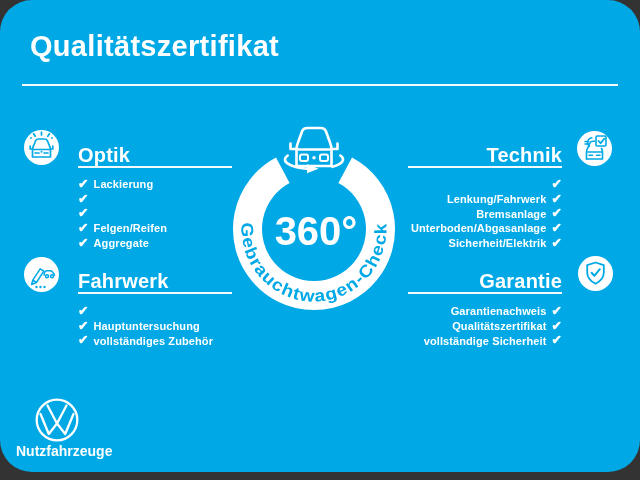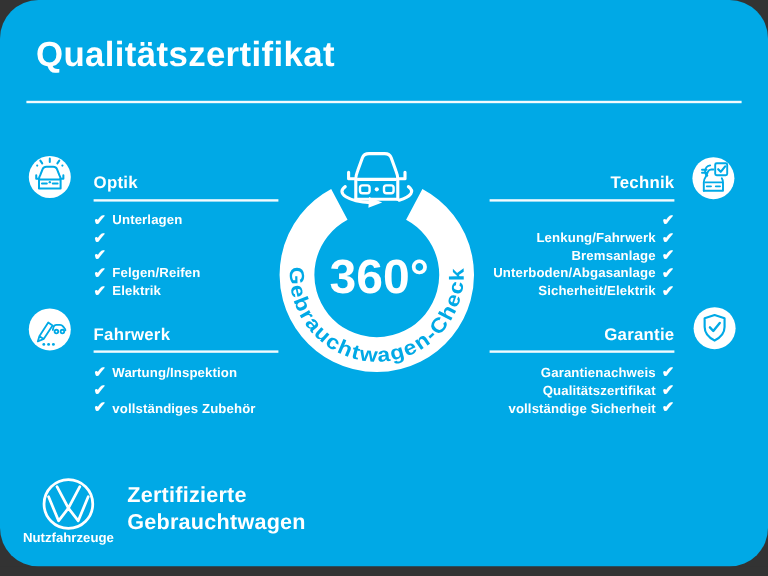--- a/index.html
+++ b/index.html
@@ -7,31 +7,31 @@
     position:relative;width:640px;height:472px;overflow:hidden;
     background:#00a9e6;color:#fff;
     font-family:"Liberation Sans", sans-serif;
     border-radius:32px;
     -webkit-font-smoothing:antialiased;
   }
   .title{position:absolute;left:30px;top:30px;font-size:29px;font-weight:700;letter-spacing:.3px;}
   .title-rule{position:absolute;left:22px;top:84px;width:596px;height:2px;background:rgba(255,255,255,.95);}
   .icon-circle{position:absolute;width:35px;height:35px;border-radius:50%;background:#fff;display:flex;align-items:center;justify-content:center;}
   .icon-circle svg{width:35px;height:35px;display:block;}
-  .sec-header{position:absolute;font-size:14px;font-weight:700;letter-spacing:.2px;}
+  .sec-header{position:absolute;font-size:20px;font-weight:700;letter-spacing:.2px;}
   .sec-rule{position:absolute;width:154px;height:1.5px;background:rgba(255,255,255,.95);}
   .check-list{position:absolute;display:flex;flex-direction:column;}
   .check-item{display:flex;align-items:center;gap:5px;height:14.7px;font-size:11px;font-weight:700;letter-spacing:.1px;}
   .check-list.right{align-items:flex-end;}
   .check-list.right .check-item{flex-direction:row-reverse;}
   .check{font-size:12.5px;line-height:1;transform:translateY(-.5px);}
   .hdr-right{text-align:left;}
   .badge-svg{position:absolute;left:216px;top:100px;width:208px;height:228px;}
   .footer-tagline{position:absolute;left:106px;top:401px;font-size:18px;font-weight:700;line-height:23px;letter-spacing:.2px;}
-  .brand-label{position:absolute;left:16px;top:443px;width:82px;text-align:center;font-size:11px;font-weight:700;}
+  .brand-label{position:absolute;left:16px;top:443px;width:82px;text-align:center;font-size:14px;font-weight:700;}
   .vw-logo{position:absolute;left:34px;top:397px;width:46px;height:46px;}
   .blue-stroke{stroke:#00a9e6;fill:none;stroke-linecap:round;stroke-linejoin:round;}
 </style>
 </head>
 <body>
 
 <div class="poster">
 
   <div class="title">Qualitätszertifikat</div>
   <div class="title-rule"></div>
@@ -47,35 +47,35 @@
       <circle cx="17.5" cy="21.8" r="1" fill="#00a9e6"></circle>
       <circle cx="7" cy="8" r=".9" fill="#00a9e6"></circle>
       <circle cx="28" cy="8" r=".9" fill="#00a9e6"></circle>
     </svg>
   </div>
   <div class="sec-header" style="left:78px;top:144px;">Optik</div>
   <div class="sec-rule" style="left:78px;top:166px;"></div>
   <div class="check-list" style="left:78px;top:177px;">
       <div class="check-item">
         <span class="check">✔</span>
-        <span>Unterlagen</span>
+        <span>Lackierung</span>
       </div>
       <div class="check-item">
         <span class="check">✔</span>
       </div>
       <div class="check-item">
         <span class="check">✔</span>
       </div>
       <div class="check-item">
         <span class="check">✔</span>
         <span>Felgen/Reifen</span>
       </div>
       <div class="check-item">
         <span class="check">✔</span>
-        <span>Elektrik</span>
+        <span>Aggregate</span>
       </div>
     </div>
 
   <div class="icon-circle" style="left:24px;top:257px;">
     <svg viewBox="0 0 35 35">
       <g class="blue-stroke" stroke-width="1.5">
         <path d="M7.5,27.5 L8.8,23.2 L16.2,11.8 L19.8,14.2 L12.4,25.5 Z M8.8,23.2 L12.4,25.5"></path>
         <path d="M20,18 L20.6,15.6 Q21.1,13.8 23,13.8 L26,13.8 Q27.5,13.8 28.5,15 L29.8,16.6 Q30.5,17.4 30.5,18.2"></path>
         <circle cx="23" cy="19.3" r="1.5"></circle>
         <circle cx="28" cy="19.3" r="1.5"></circle>
@@ -83,24 +83,24 @@
       <circle cx="12.5" cy="30" r="1.2" fill="#00a9e6"></circle>
       <circle cx="16.5" cy="30" r="1.2" fill="#00a9e6"></circle>
       <circle cx="20.5" cy="30" r="1.2" fill="#00a9e6"></circle>
     </svg>
   </div>
   <div class="sec-header" style="left:78px;top:270px;">Fahrwerk</div>
   <div class="sec-rule" style="left:78px;top:292px;"></div>
   <div class="check-list" style="left:78px;top:304px;">
       <div class="check-item">
         <span class="check">✔</span>
-        <span>Wartung/Inspektion</span>
       </div>
       <div class="check-item">
         <span class="check">✔</span>
+        <span>Hauptuntersuchung</span>
       </div>
       <div class="check-item">
         <span class="check">✔</span>
         <span>vollständiges Zubehör</span>
       </div>
     </div>
 
   <div class="icon-circle" style="left:577px;top:131px;">
     <svg viewBox="0 0 35 35">
       <g class="blue-stroke" stroke-width="1.6">
@@ -185,18 +185,14 @@
     <circle cx="314" cy="157.8" r="1.7" fill="#ffffff"></circle>
     <polygon points="307.5,164.2 318.5,168.8 307,173.2" fill="#ffffff"></polygon>
   </svg>
 
   <svg class="vw-logo" viewBox="0 0 46 46">
     <circle cx="23" cy="23" r="20.3" fill="none" stroke="#ffffff" stroke-width="2.3"></circle>
     <path d="M13.5,8.5 L23,26.5 L32.5,8.5" fill="none" stroke="#ffffff" stroke-width="2.3" stroke-linecap="round" stroke-linejoin="round"></path>
     <path d="M6.5,17 L14.8,37 L23,26.5 L31.2,37 L39.5,17" fill="none" stroke="#ffffff" stroke-width="2.3" stroke-linecap="round" stroke-linejoin="round"></path>
   </svg>
   <div class="brand-label">Nutzfahrzeuge</div>
-  <div class="footer-tagline">
-    <div>Zertifizierte</div>
-    <div>Gebrauchtwagen</div>
-  </div>
 
 </div>
 
 </body></html>

